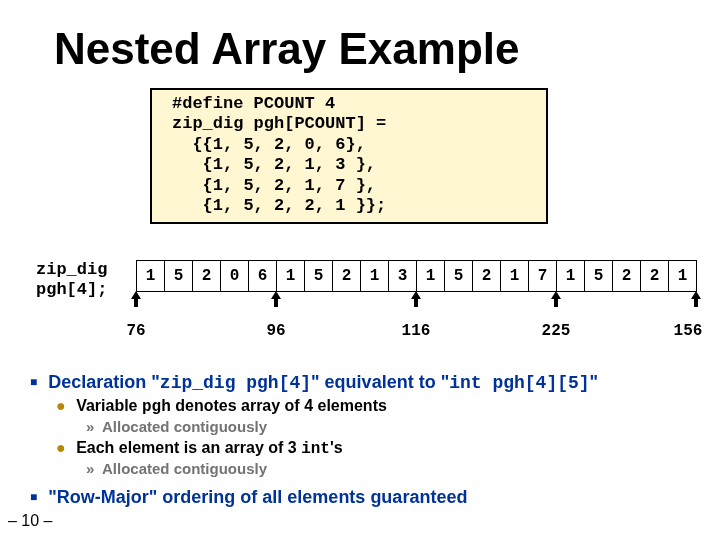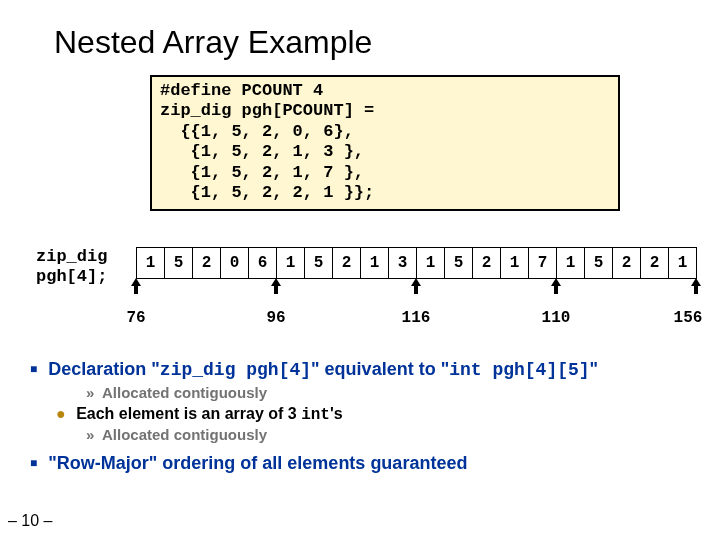--- a/index.html
+++ b/index.html
@@ -13,34 +13,34 @@
     overflow: hidden;
   }
   .slide {
     position: relative;
     width: 720px;
     height: 540px;
     box-sizing: border-box;
     padding: 18px 18px 18px 30px;
   }
   .title {
-    font-size: 32px;
-    font-weight: normal;
+    font-size: 44px;
+    font-weight: bold;
     margin: 6px 0 14px 24px;
   }
   .codebox {
     border: 2px solid #000;
     background: #fef7d1;
     font-family: "Courier New", monospace;
     font-weight: bold;
     font-size: 17px;
     line-height: 1.2;
-    padding: 4px 8px 6px 8px;
+    padding: 4px 8px 6px 20px;
     margin-left: 120px;
-    width: 470px;
+    width: 398px;
     white-space: pre;
     box-sizing: border-box;
   }
   .memory-area {
     position: relative;
     margin-top: 32px;
     margin-left: 6px;
     height: 110px;
   }
   .mem-label {
@@ -208,37 +208,41 @@
           <svg viewBox="0 0 10 16">
             <polygon points="5,0 10,8 7,8 7,16 3,16 3,8 0,8" fill="#000"></polygon>
           </svg>
         </div>
         <div class="addr" style="left: 280px;">116</div>
         <div class="arrow" style="left: 420px;">
           <svg viewBox="0 0 10 16">
             <polygon points="5,0 10,8 7,8 7,16 3,16 3,8 0,8" fill="#000"></polygon>
           </svg>
         </div>
-        <div class="addr" style="left: 420px;">110</div>
+        <div class="addr" style="left: 420px;">225</div>
         <div class="arrow" style="left: 560px;">
           <svg viewBox="0 0 10 16">
             <polygon points="5,0 10,8 7,8 7,16 3,16 3,8 0,8" fill="#000"></polygon>
           </svg>
         </div>
         <div class="addr" style="left: 552px;">156</div>
       </div>
   </div>
 
   <div class="bullets">
 
     <div class="bul1">
       <span class="sq">■</span>
       <span>Declaration "</span><span class="code">zip_dig pgh[4]</span><span>" equivalent to "</span><span class="code">int pgh[4][5]</span><span>"</span>
     </div>
 
+    <div class="bul2">
+      <span class="dot">●</span>
+      <span>Variable </span><span class="code">pgh</span><span> denotes  array of 4 elements</span>
+    </div>
 
     <div class="bul3">
       <span class="chev">»</span>
       <span>Allocated contiguously</span>
     </div>
 
     <div class="bul2">
       <span class="dot">●</span>
       <span>Each element is an array of 3 </span><span class="code">int</span><span>'s</span>
     </div>

